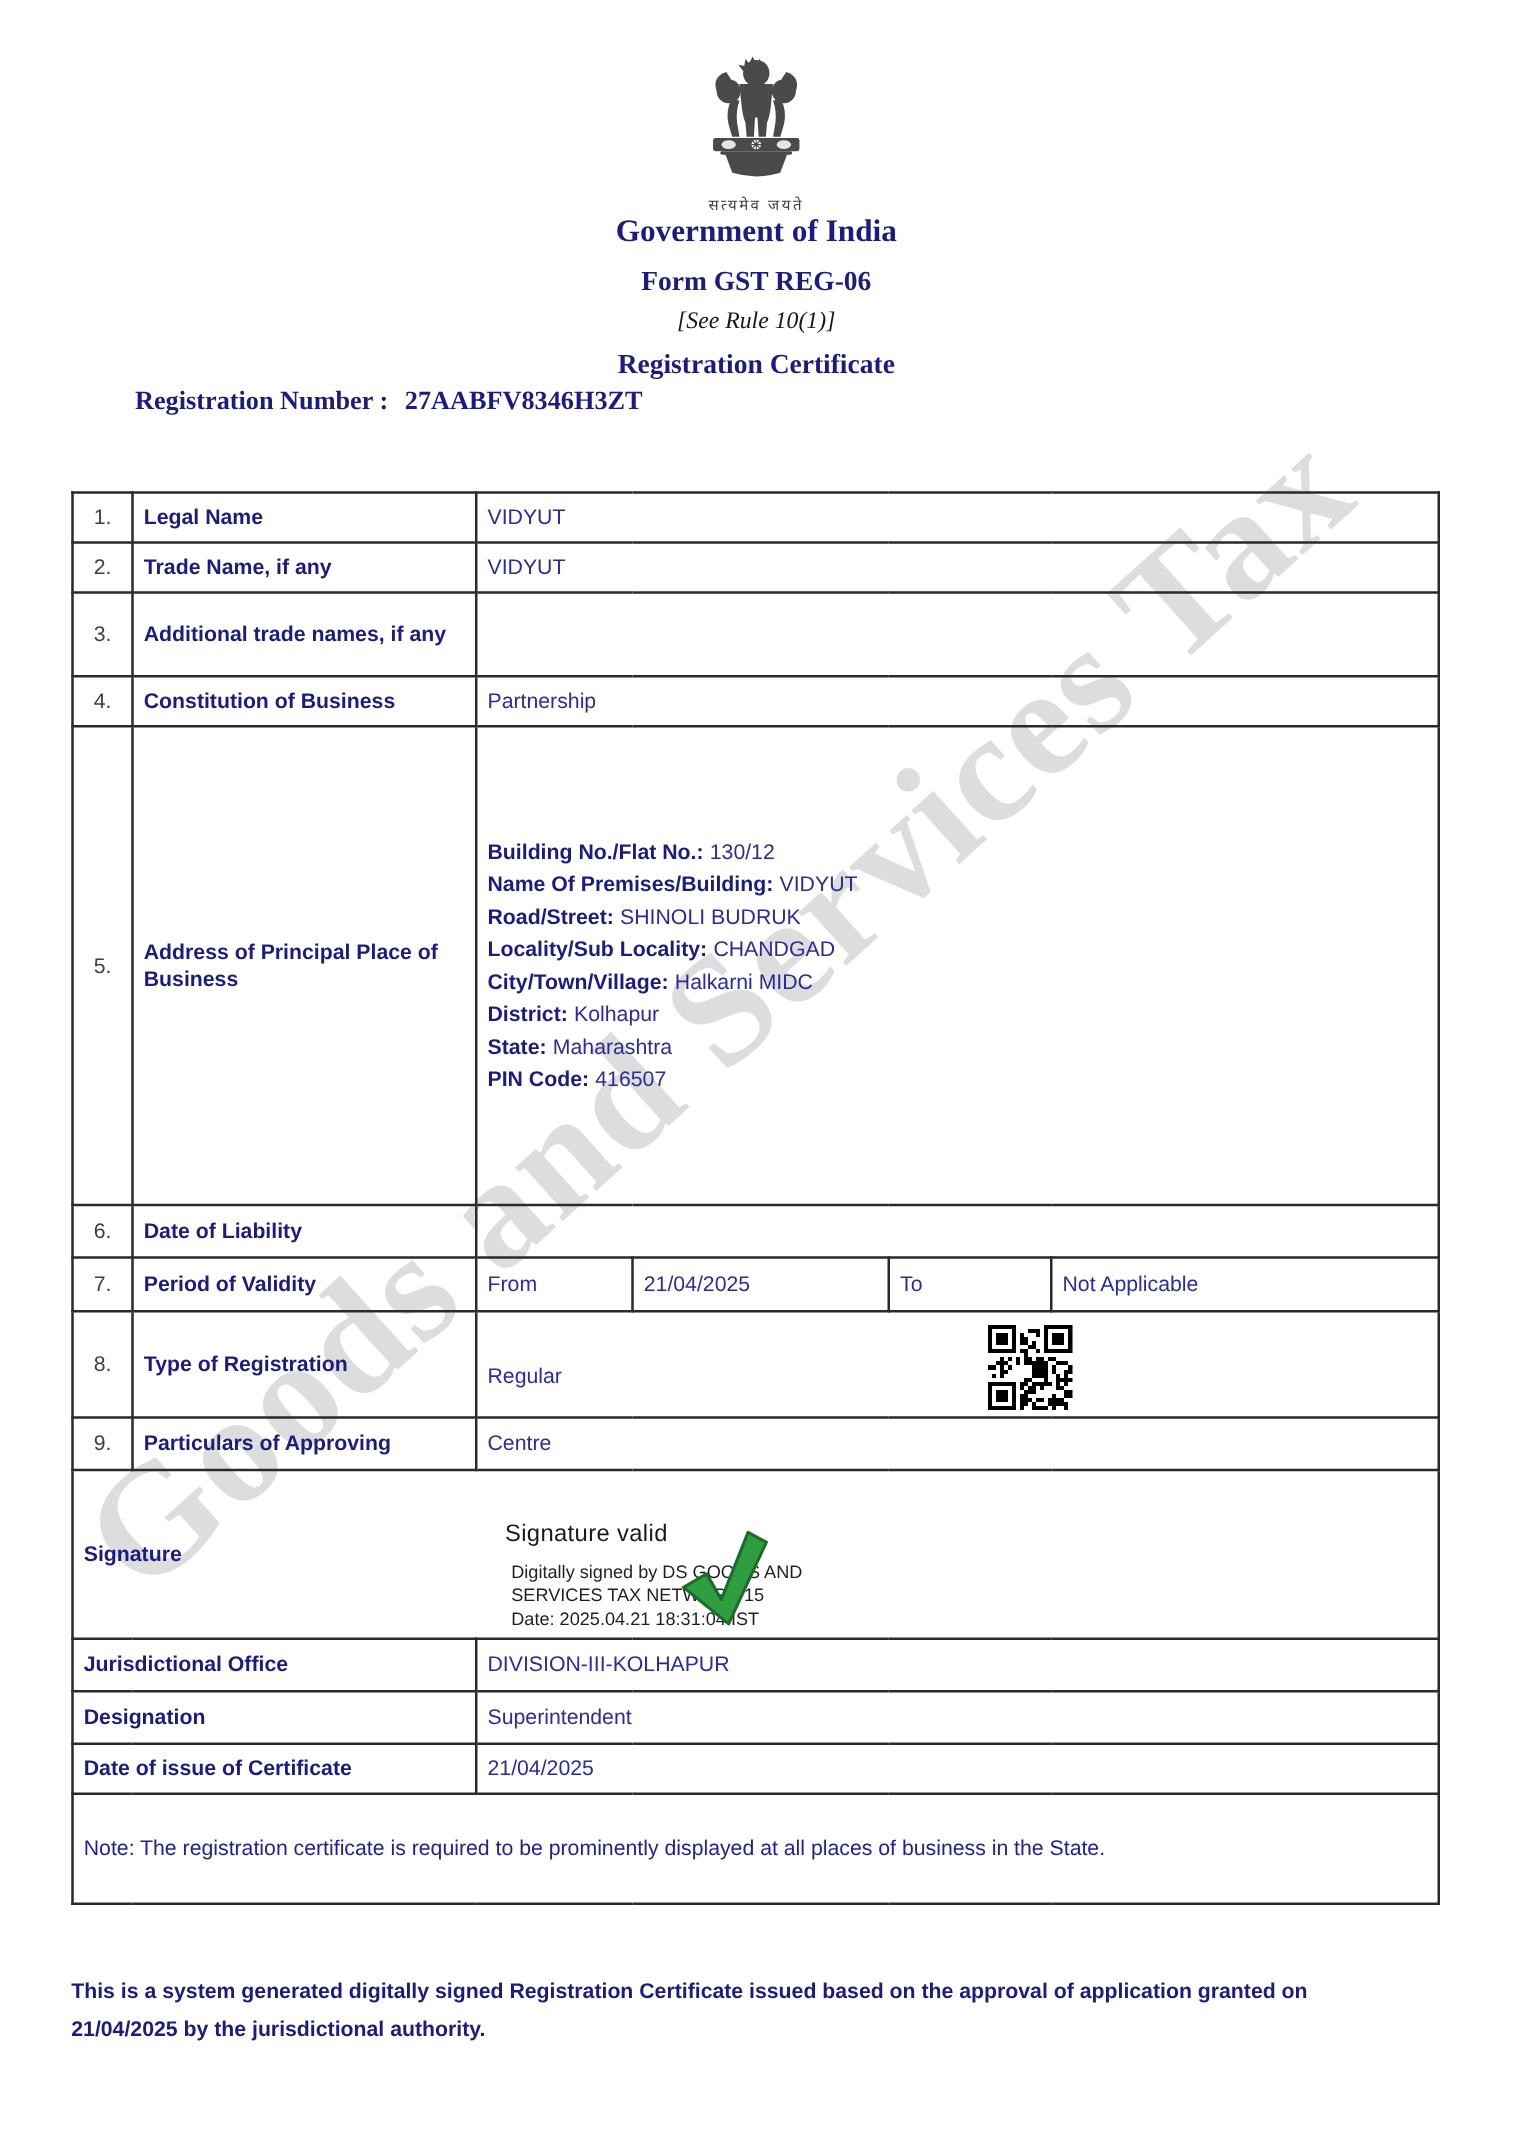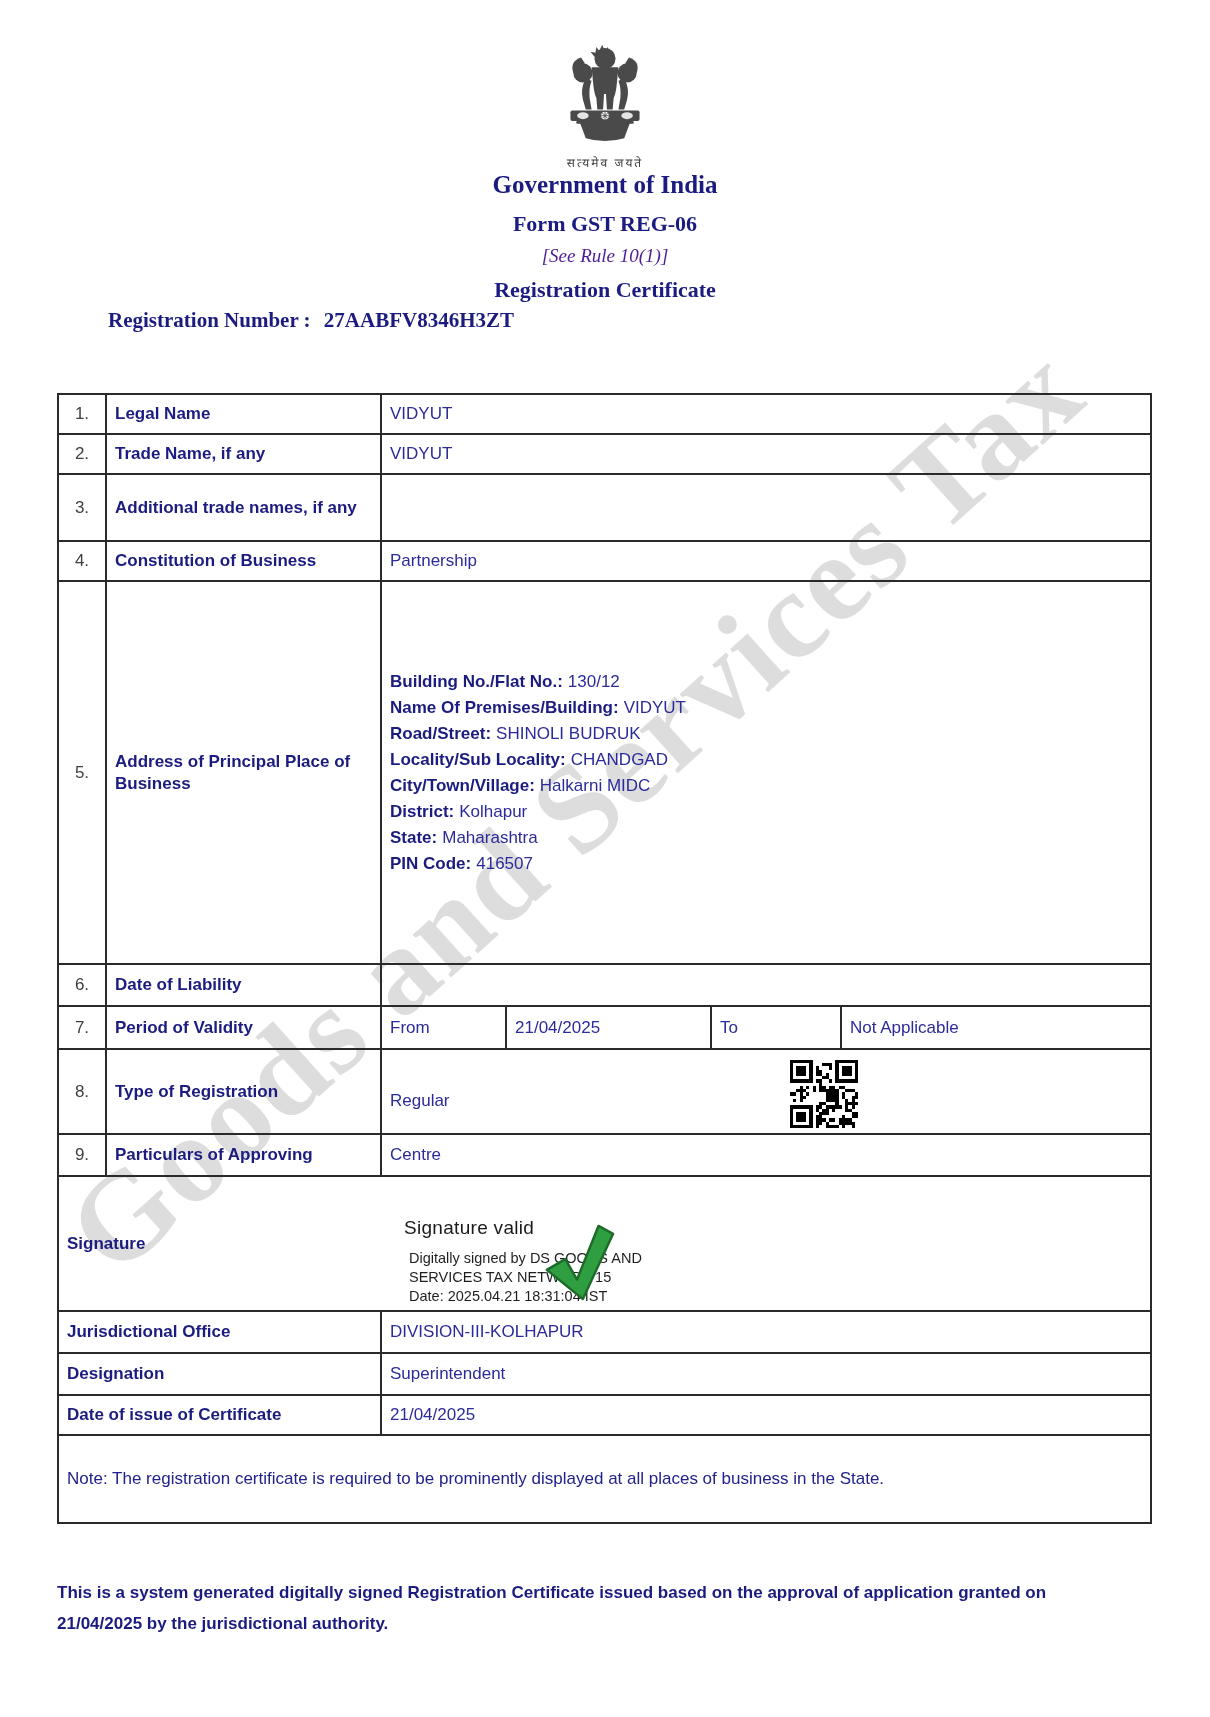--- a/index.html
+++ b/index.html
@@ -16,21 +16,21 @@
     font-size:125px;color:#d8d8d8;opacity:.85;white-space:nowrap;
     letter-spacing:2px;user-select:none;
   }
   
   .header{position:absolute;top:44px;left:0;right:0;text-align:center;z-index:1;}
   .emblem{display:inline-block;}
   .motto{font-size:12px;color:#3d3d3d;letter-spacing:2px;margin-top:2px;}
   .title-serif{font-family:"Liberation Serif",serif;color:#1b1b80;}
   .gov{font-size:25px;font-weight:bold;margin-top:0;}
   .form{font-size:22px;font-weight:bold;margin-top:12px;}
-  .rule{font-size:19px;font-style:italic;margin-top:8px;color:#4c1d95;}
+  .rule{font-size:19px;font-style:italic;margin-top:8px;color:#0f172a;}
   .cert{font-size:22px;font-weight:bold;margin-top:10px;}
   .regnum{
     position:absolute;top:308px;left:108px;z-index:1;
     font-family:"Liberation Serif",serif;font-weight:bold;font-size:21px;color:#1b1b80;
   }
   .regnum .num{margin-left:8px;}
   
   table.cert-table{
     position:absolute;left:57px;top:393px;z-index:1;
     border-collapse:collapse;table-layout:fixed;width:1093px;

